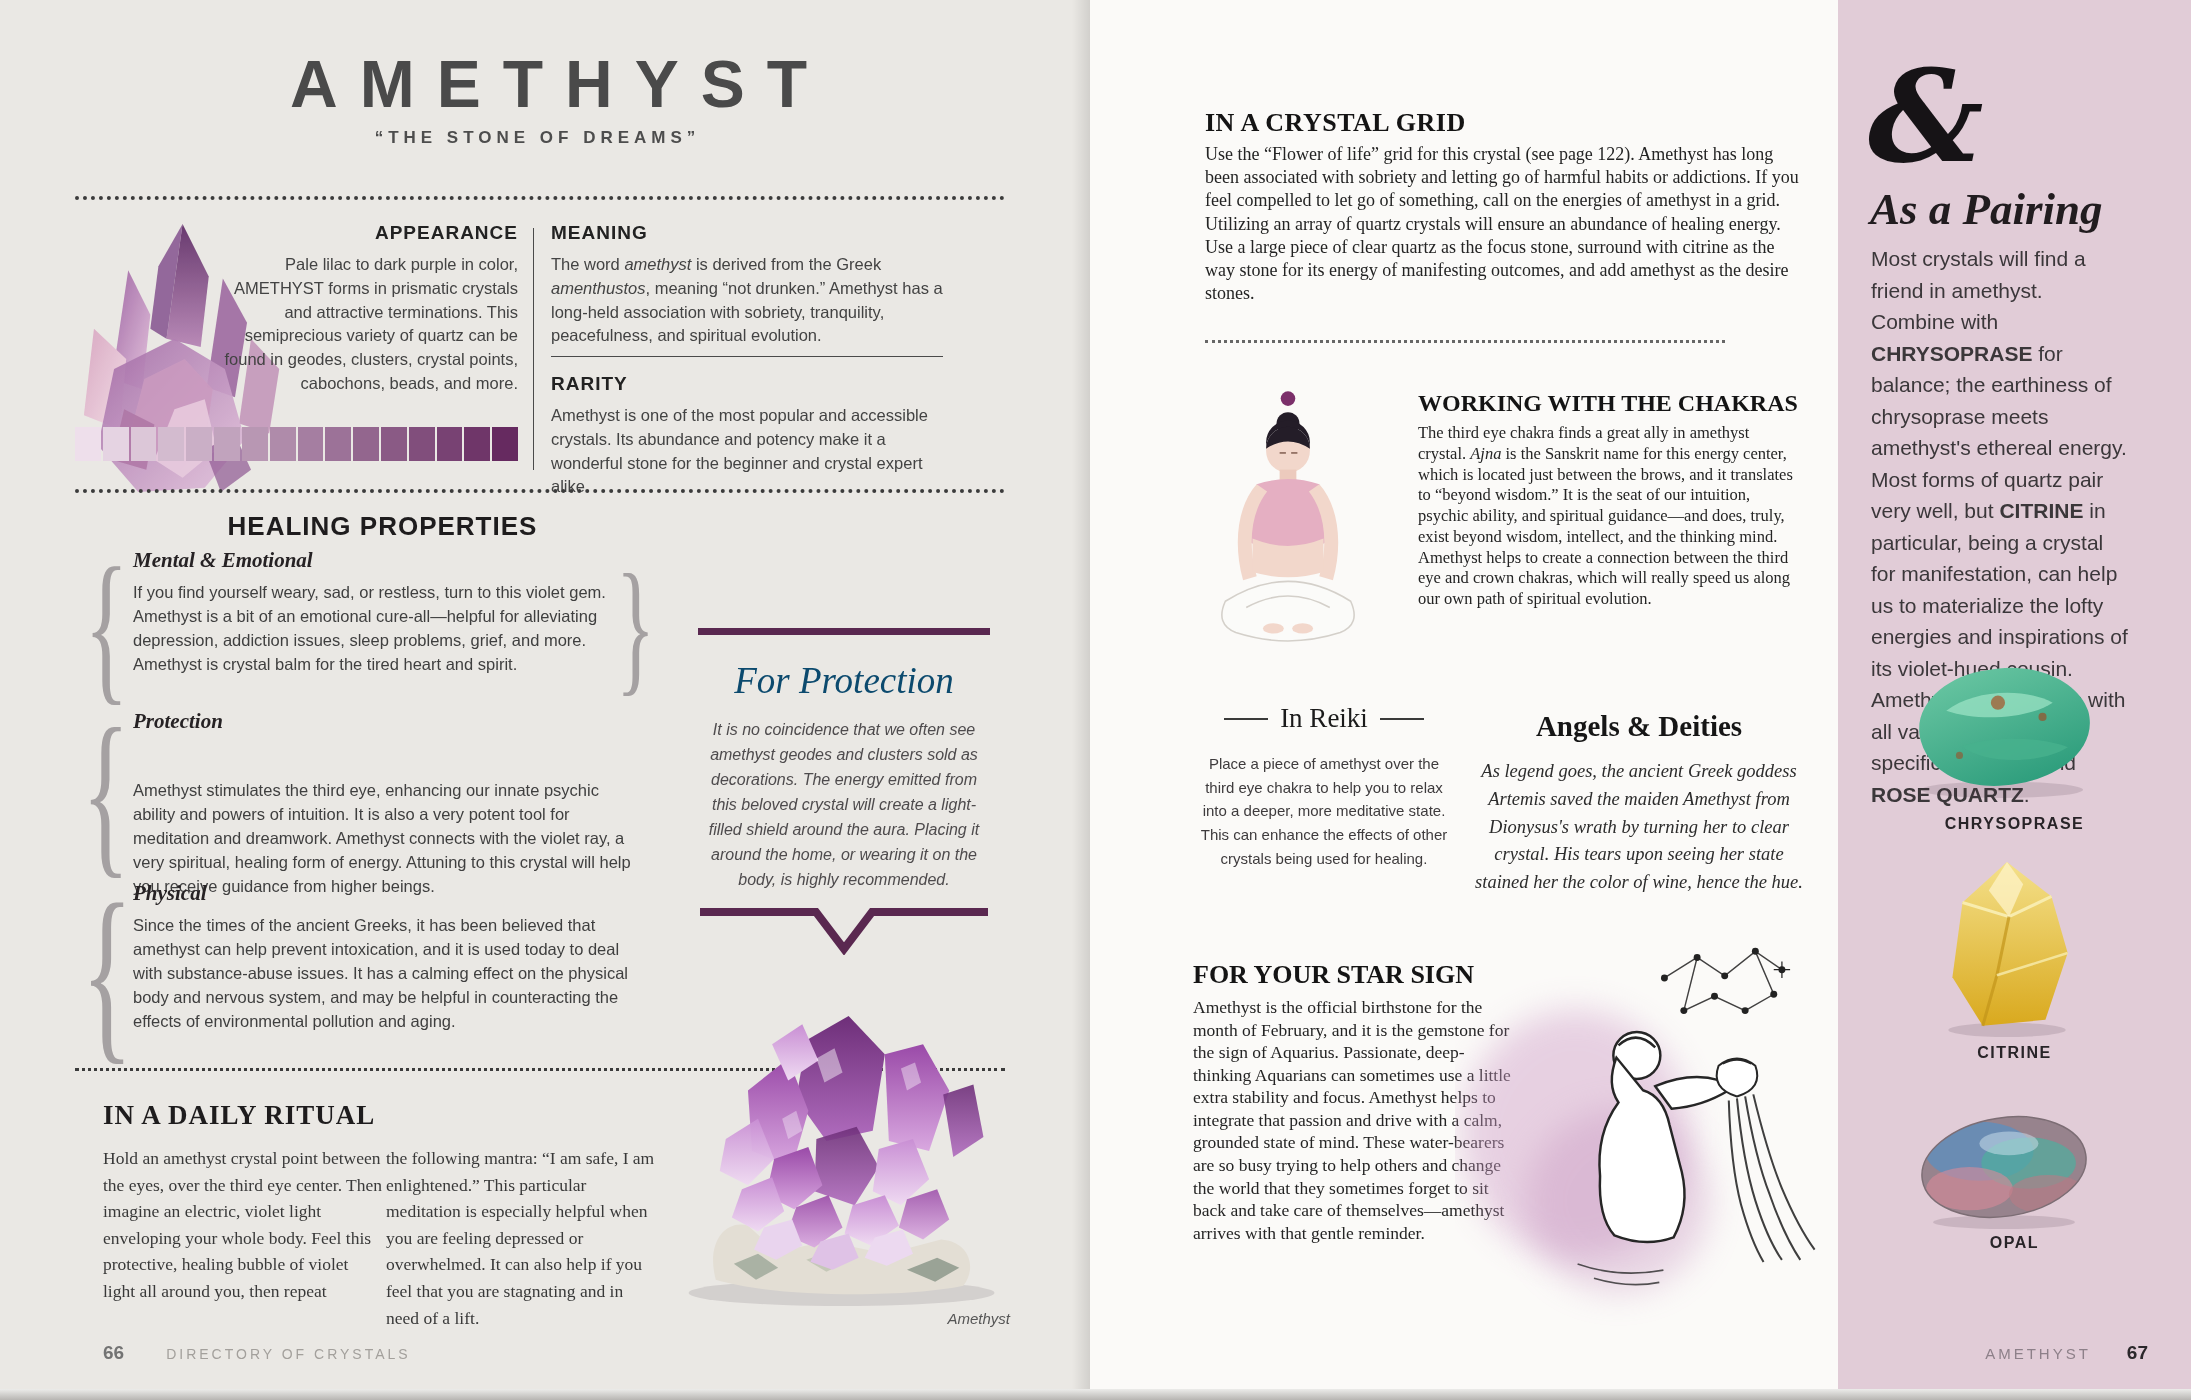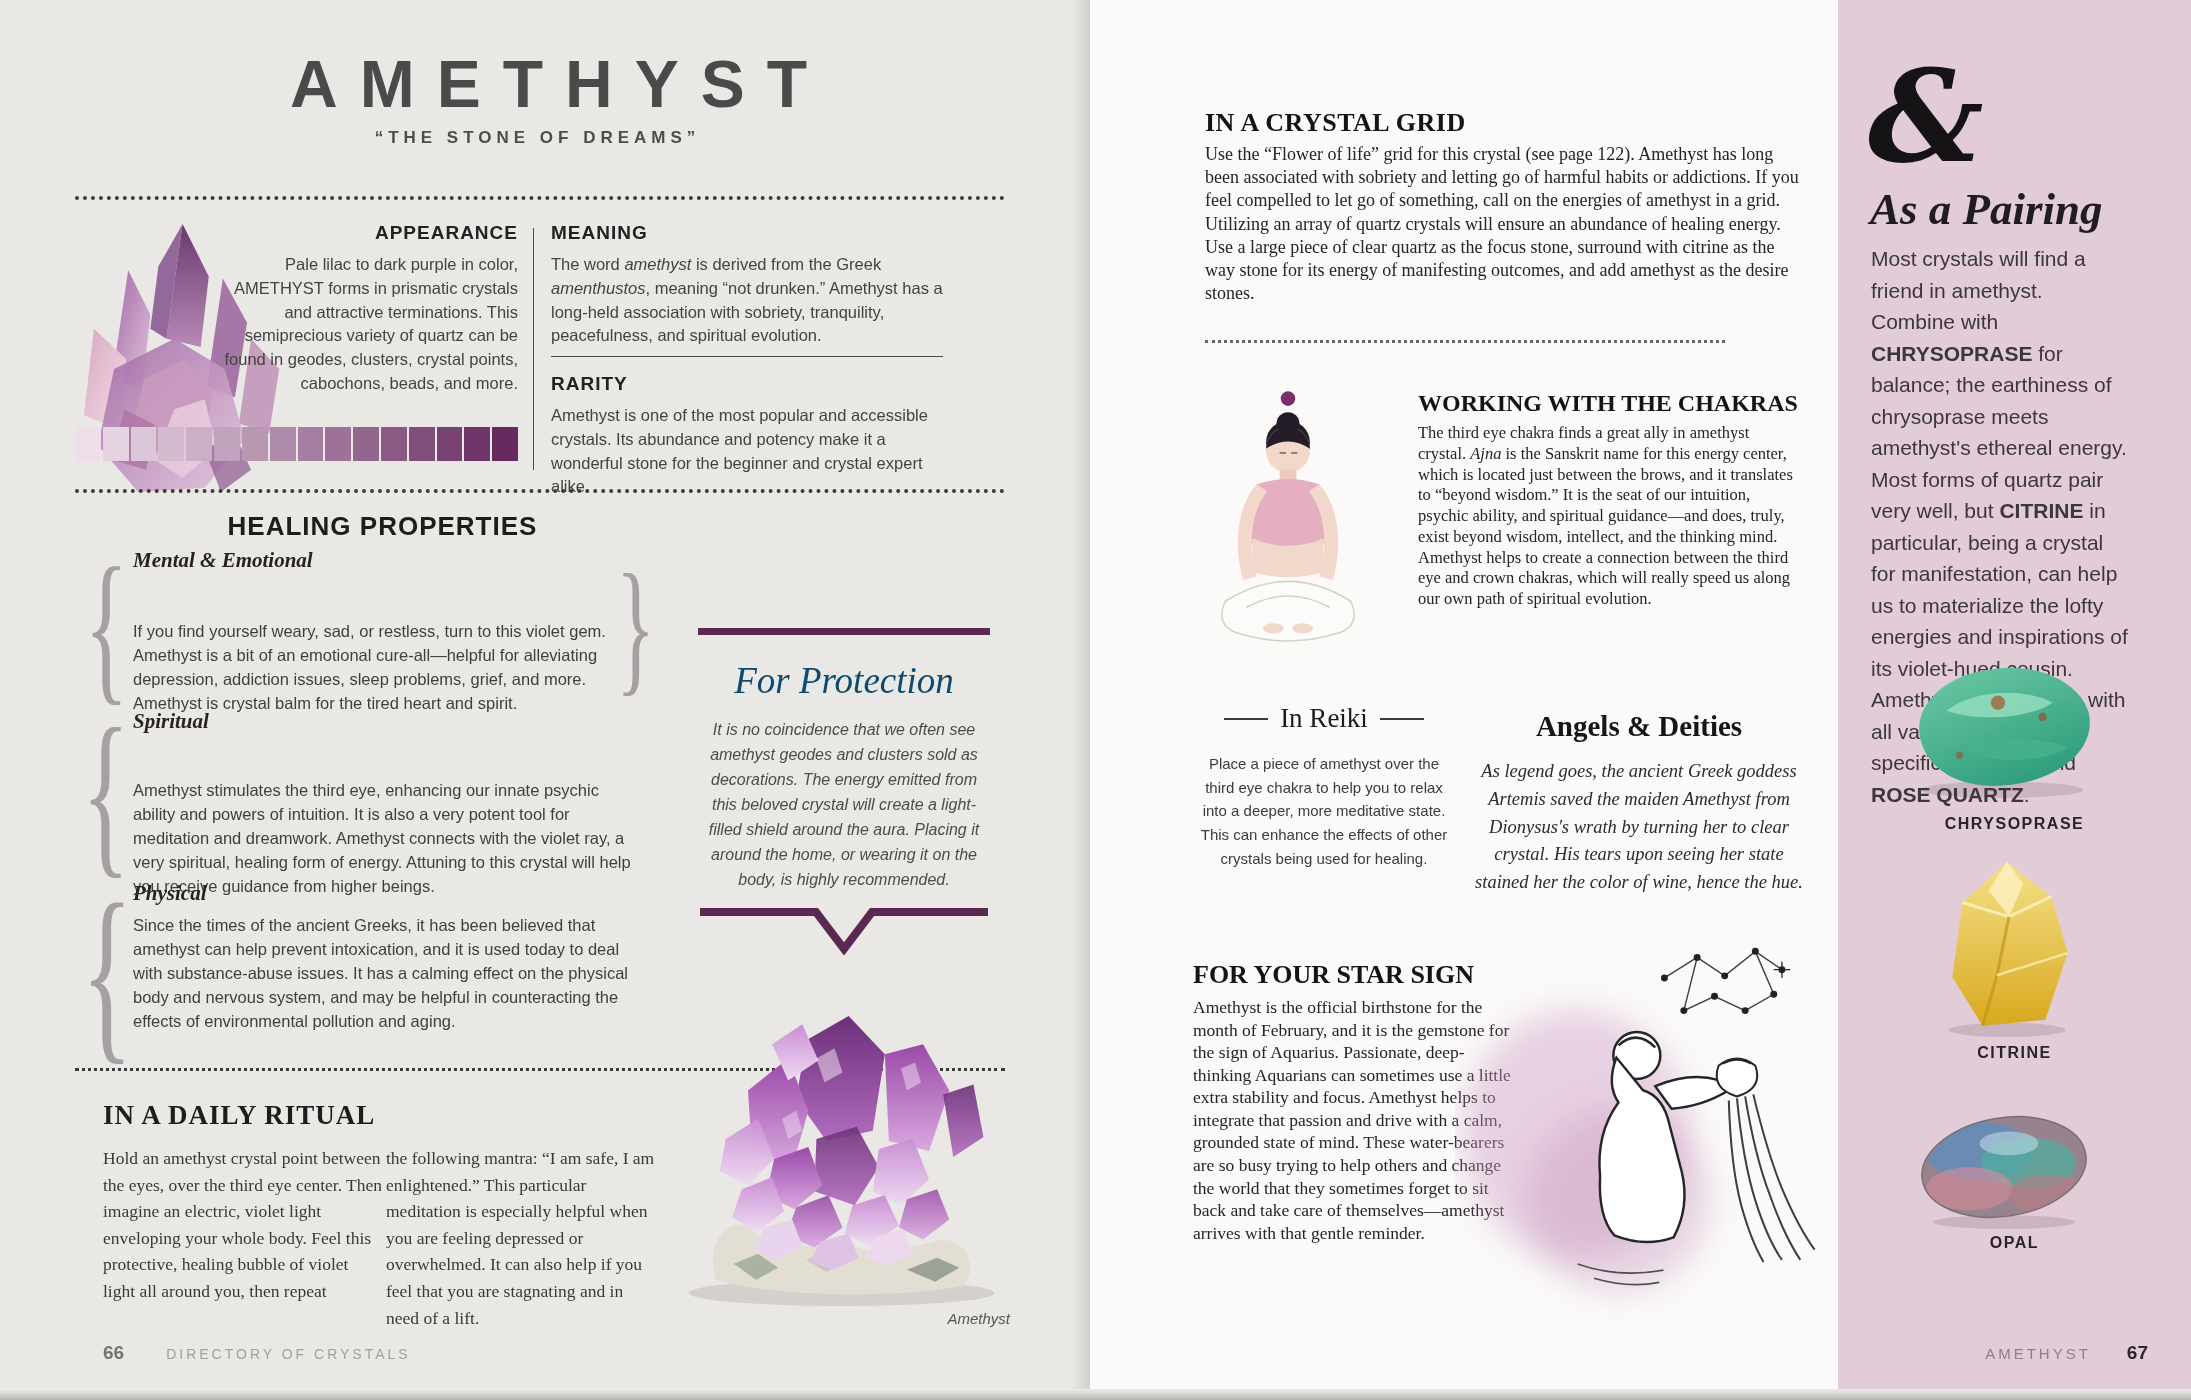--- a/index.html
+++ b/index.html
@@ -31,21 +31,21 @@
   .gbar{left:75px;top:427px;width:443px;height:34px;display:flex;gap:2px;}
   .gbar div{flex:1;}
   .healing-h{top:511px;left:0;width:765px;text-align:center;font-family:Liberation Sans, sans-serif;font-size:26px;font-weight:bold;letter-spacing:1px;color:#1e1c1d;}
   .brace{font-family:"Liberation Serif",serif;color:#a5a1a2;line-height:1;transform:scaleX(0.55);transform-origin:center;font-weight:400;}
   .b1o{left:66px;top:542px;font-size:168px;}
   .b1c{left:600px;top:552px;font-size:148px;}
   .b2o{left:62px;top:702px;font-size:182px;}
   .b3o{left:60px;top:874px;font-size:196px;}
   .sec-title{font-family:"Liberation Serif",serif;font-style:italic;font-weight:bold;font-size:21px;color:#262224;}
   .sec-body{font-size:16.5px;line-height:1.45;color:#3f3f3f;}
-  .t1{left:133px;top:548px;} .p1{left:133px;top:581px;width:505px;margin-top:39px;}
+  .t1{left:133px;top:548px;} .p1{left:133px;top:581px;width:505px;}
   .t2{left:133px;top:709px;} .p2{left:133px;top:779px;width:505px;}
   .t3{left:133px;top:881px;} .p3{left:133px;top:914px;width:505px;}
   .protection{left:688px;top:628px;width:312px;text-align:center;}
   .pbar{height:7px;background:#5a2850;margin:0 10px;}
   .ptitle{margin-top:24px;font-family:"Liberation Serif",serif;font-style:italic;font-size:37px;color:#0c4a6e;}
   .pbody{margin:16px auto 0;width:292px;font-style:italic;font-size:16px;line-height:1.56;color:#4e4b4d;}
   .pnotch{display:block;margin:14px auto 0;}
   .ritual-h{left:103px;top:1100px;font-family:"Liberation Serif",serif;font-size:27px;font-weight:bold;letter-spacing:1px;color:#1e1c1d;}
   .rcol{top:1145px;font-family:"Liberation Serif",serif;font-size:17.5px;line-height:1.52;color:#393939;}
   .rcol1{left:103px;width:280px;}
@@ -163,21 +163,21 @@
     <div class="abs dotted d2"></div>
 
     <h2 class="abs healing-h">HEALING PROPERTIES</h2>
 
     <div class="abs brace b1o">{</div>
     <div class="abs sec-title t1">Mental &amp; Emotional</div>
     <p class="abs sec-body p1">If you find yourself weary, sad, or restless, turn to this violet gem. Amethyst is a bit of an emotional cure-all—helpful for alleviating depression, addiction issues, sleep problems, grief, and more. Amethyst is crystal balm for the tired heart and spirit.</p>
     <div class="abs brace b1c">}</div>
 
     <div class="abs brace b2o">{</div>
-    <div class="abs sec-title t2">Spiritual</div>
+    <div class="abs sec-title t2">Protection</div>
     <p class="abs sec-body p2">Amethyst stimulates the third eye, enhancing our innate psychic ability and powers of intuition. It is also a very potent tool for meditation and dreamwork. Amethyst connects with the violet ray, a very spiritual, healing form of energy. Attuning to this crystal will help you receive guidance from higher beings.</p>
 
     <div class="abs brace b3o">{</div>
     <div class="abs sec-title t3">Physical</div>
     <p class="abs sec-body p3">Since the times of the ancient Greeks, it has been believed that amethyst can help prevent intoxication, and it is used today to deal with substance-abuse issues. It has a calming effect on the physical body and nervous system, and may be helpful in counteracting the effects of environmental pollution and aging.</p>
 
     <div class="abs protection">
       <div class="pbar"></div>
       <div class="ptitle">For Protection</div>
       <p class="pbody">It is no coincidence that we often see amethyst geodes and clusters sold as decorations. The energy emitted from this beloved crystal will create a light-filled shield around the aura. Placing it around the home, or wearing it on the body, is highly recommended.</p>

